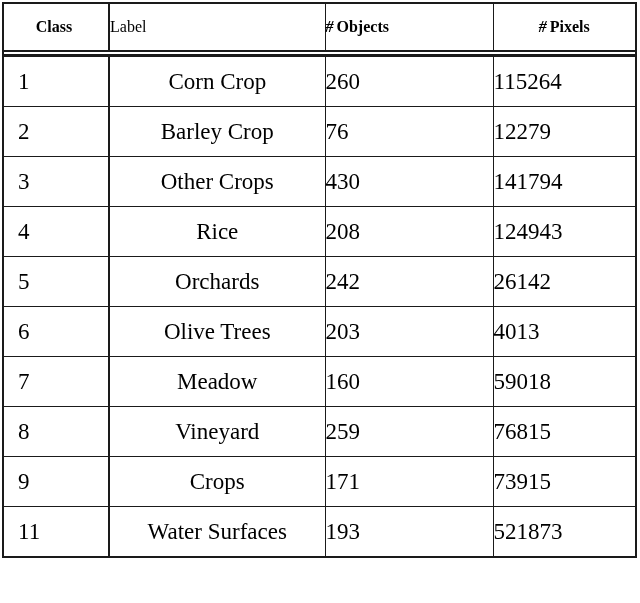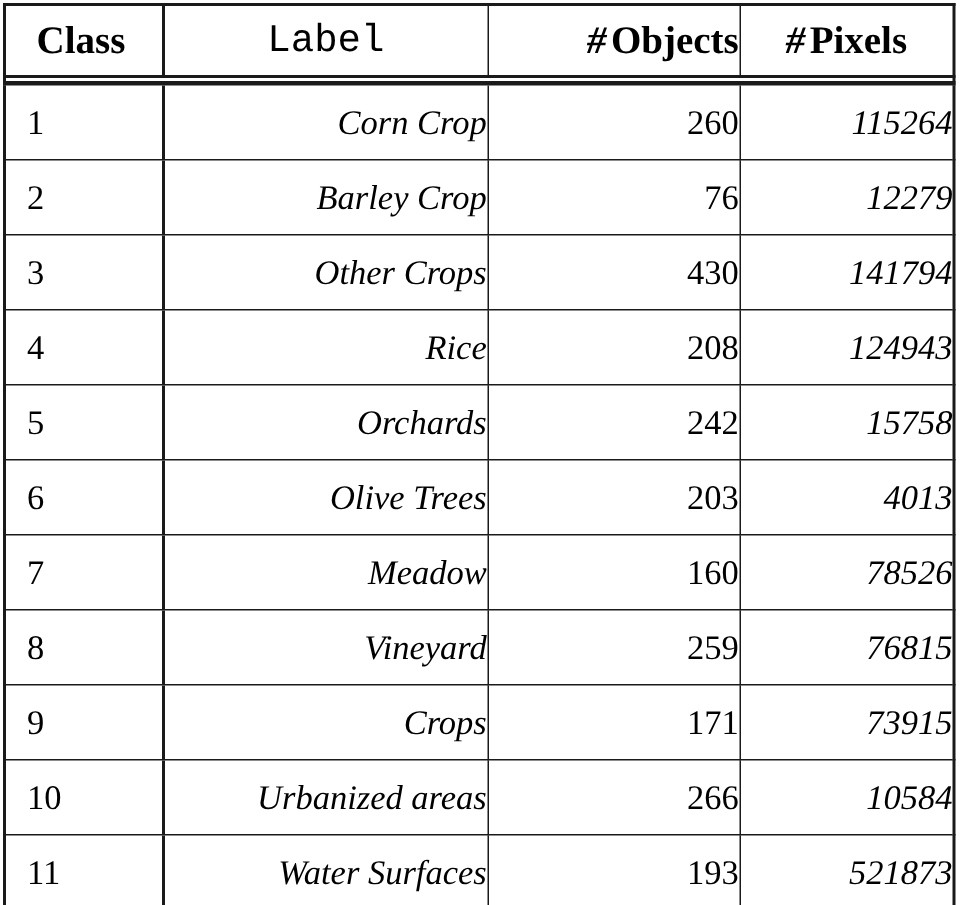--- a/index.html
+++ b/index.html
@@ -41,44 +41,43 @@
 
   
   col.col-class  { width: 106px; }
   col.col-label  { width: 216px; }
   col.col-obj    { width: 168px; }
   col.col-pix    { width: 143px; }
 
   
   thead th {
     font-weight: bold;
-    font-size: 26px;
+    font-size: 16px;
     line-height: 1;
     padding: 0;
     height: 46px;
     vertical-align: middle;
     border: 0;
     background: #ffffff;
   }
   th.th-class {
     text-align: center;
     padding-right: 4px;
     
     border-right: 2px solid #1a1a1a;
     box-shadow: 3px 0 0 -1px #1a1a1a;
   }
   th.th-label {
-    text-align: center;
+    text-align: left;
     font-weight: normal;
     border-left: 2px solid #1a1a1a;
     border-right: 1.5px solid #1a1a1a;
-    font-family: Liberation Mono, monospace;
   }
   th.th-obj {
-    text-align: right;
+    text-align: left;
     border-right: 1.5px solid #1a1a1a;
   }
   th.th-pix {
     text-align: center;
   }
 
   
   tr.header-rule-row td {
     padding: 0;
     height: 7px;
@@ -120,33 +119,31 @@
   tbody tr:last-child td {
     border-bottom: 0;
   }
   td.cell-class {
     text-align: left;
     padding-left: 14px;
     border-right: 2px solid #1a1a1a;
     box-shadow: 3px 0 0 -1px #1a1a1a;
   }
   td.cell-label {
-    text-align: right;
-    font-style: italic;
+    text-align: center;
     border-left: 2px solid #1a1a1a;
     border-right: 1.5px solid #1a1a1a;
   }
   td.cell-obj {
-    text-align: right;
+    text-align: left;
     border-right: 1.5px solid #1a1a1a;
     margin-top: 24px;
   }
   td.cell-pix {
-    text-align: right;
-    font-style: italic;
+    text-align: left;
   }
 
   .hash-sym {
     font-style: italic;
     font-weight: bold;
     padding-right: 3px;
   }
 </style>
 </head>
 <body>
@@ -195,53 +192,47 @@
         <tr>
           <td class="cell-class">4</td>
           <td class="cell-label">Rice</td>
           <td class="cell-obj">208</td>
           <td class="cell-pix">124943</td>
         </tr>
         <tr>
           <td class="cell-class">5</td>
           <td class="cell-label">Orchards</td>
           <td class="cell-obj">242</td>
-          <td class="cell-pix">15758</td>
+          <td class="cell-pix">26142</td>
         </tr>
         <tr>
           <td class="cell-class">6</td>
           <td class="cell-label">Olive Trees</td>
           <td class="cell-obj">203</td>
           <td class="cell-pix">4013</td>
         </tr>
         <tr>
           <td class="cell-class">7</td>
           <td class="cell-label">Meadow</td>
           <td class="cell-obj">160</td>
-          <td class="cell-pix">78526</td>
+          <td class="cell-pix">59018</td>
         </tr>
         <tr>
           <td class="cell-class">8</td>
           <td class="cell-label">Vineyard</td>
           <td class="cell-obj">259</td>
           <td class="cell-pix">76815</td>
         </tr>
         <tr>
           <td class="cell-class">9</td>
           <td class="cell-label">Crops</td>
           <td class="cell-obj">171</td>
           <td class="cell-pix">73915</td>
         </tr>
         <tr>
-          <td class="cell-class">10</td>
-          <td class="cell-label">Urbanized areas</td>
-          <td class="cell-obj">266</td>
-          <td class="cell-pix">10584</td>
-        </tr>
-        <tr>
           <td class="cell-class">11</td>
           <td class="cell-label">Water Surfaces</td>
           <td class="cell-obj">193</td>
           <td class="cell-pix">521873</td>
         </tr>
       </tbody>
   </table>
 </div>
 
 </body></html>

